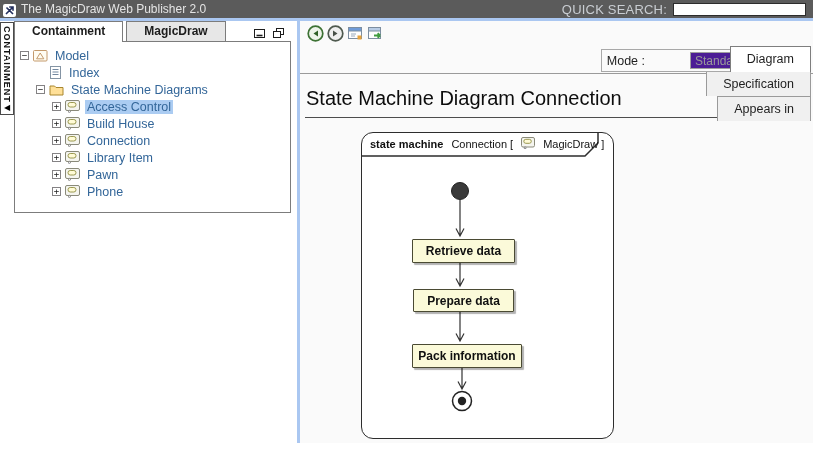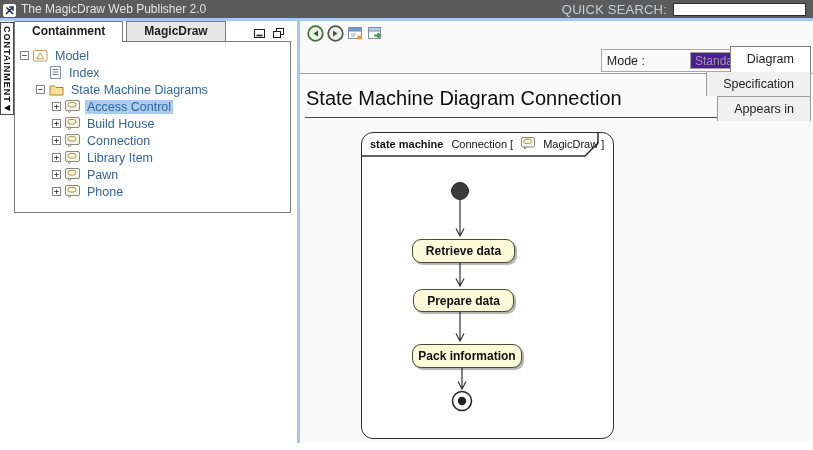--- a/index.html
+++ b/index.html
@@ -64,21 +64,21 @@
   .hrule { height:1px; background:#4d4d4d; margin:7px 4px 0 5px; }
 
   
   .content { position:relative; height:320px; }
   .frame { position:absolute; left:61px; top:14px; width:253px; height:307px;
     border:1.5px solid #2d2d2d; border-radius:12px; background:#ffffff; }
   .frame-hdr-svg { position:absolute; left:-1px; top:-1px; }
   .frame-hdr-text { position:absolute; left:8px; top:4px; font-size:11px; color:#111; display:flex; align-items:center; gap:8px; white-space:nowrap; }
   .fh-kw { font-weight:bold; }
   .diagram-svg { position:absolute; left:0; top:0; }
-  .state { position:absolute; background:#fbfad9; border:1px solid #4a4a33; border-radius:9px;
+  .state { position:absolute; background:#fbfad9; border:1px solid #4a4a33; border-radius:1px;
     box-shadow:2px 2px 1px rgba(0,0,0,0.30); font-size:12px; font-weight:bold; color:#101010;
     display:flex; align-items:center; justify-content:center; cursor:pointer; }
   .st0 { left:50px; top:106px; width:103px; height:24px; }
   .st1 { left:51px; top:156px; width:101px; height:23px; }
   .st2 { left:50px; top:211px; width:110px; height:24px; }
 </style>
 </head>
 <body>
 
 <div class="topbar">

